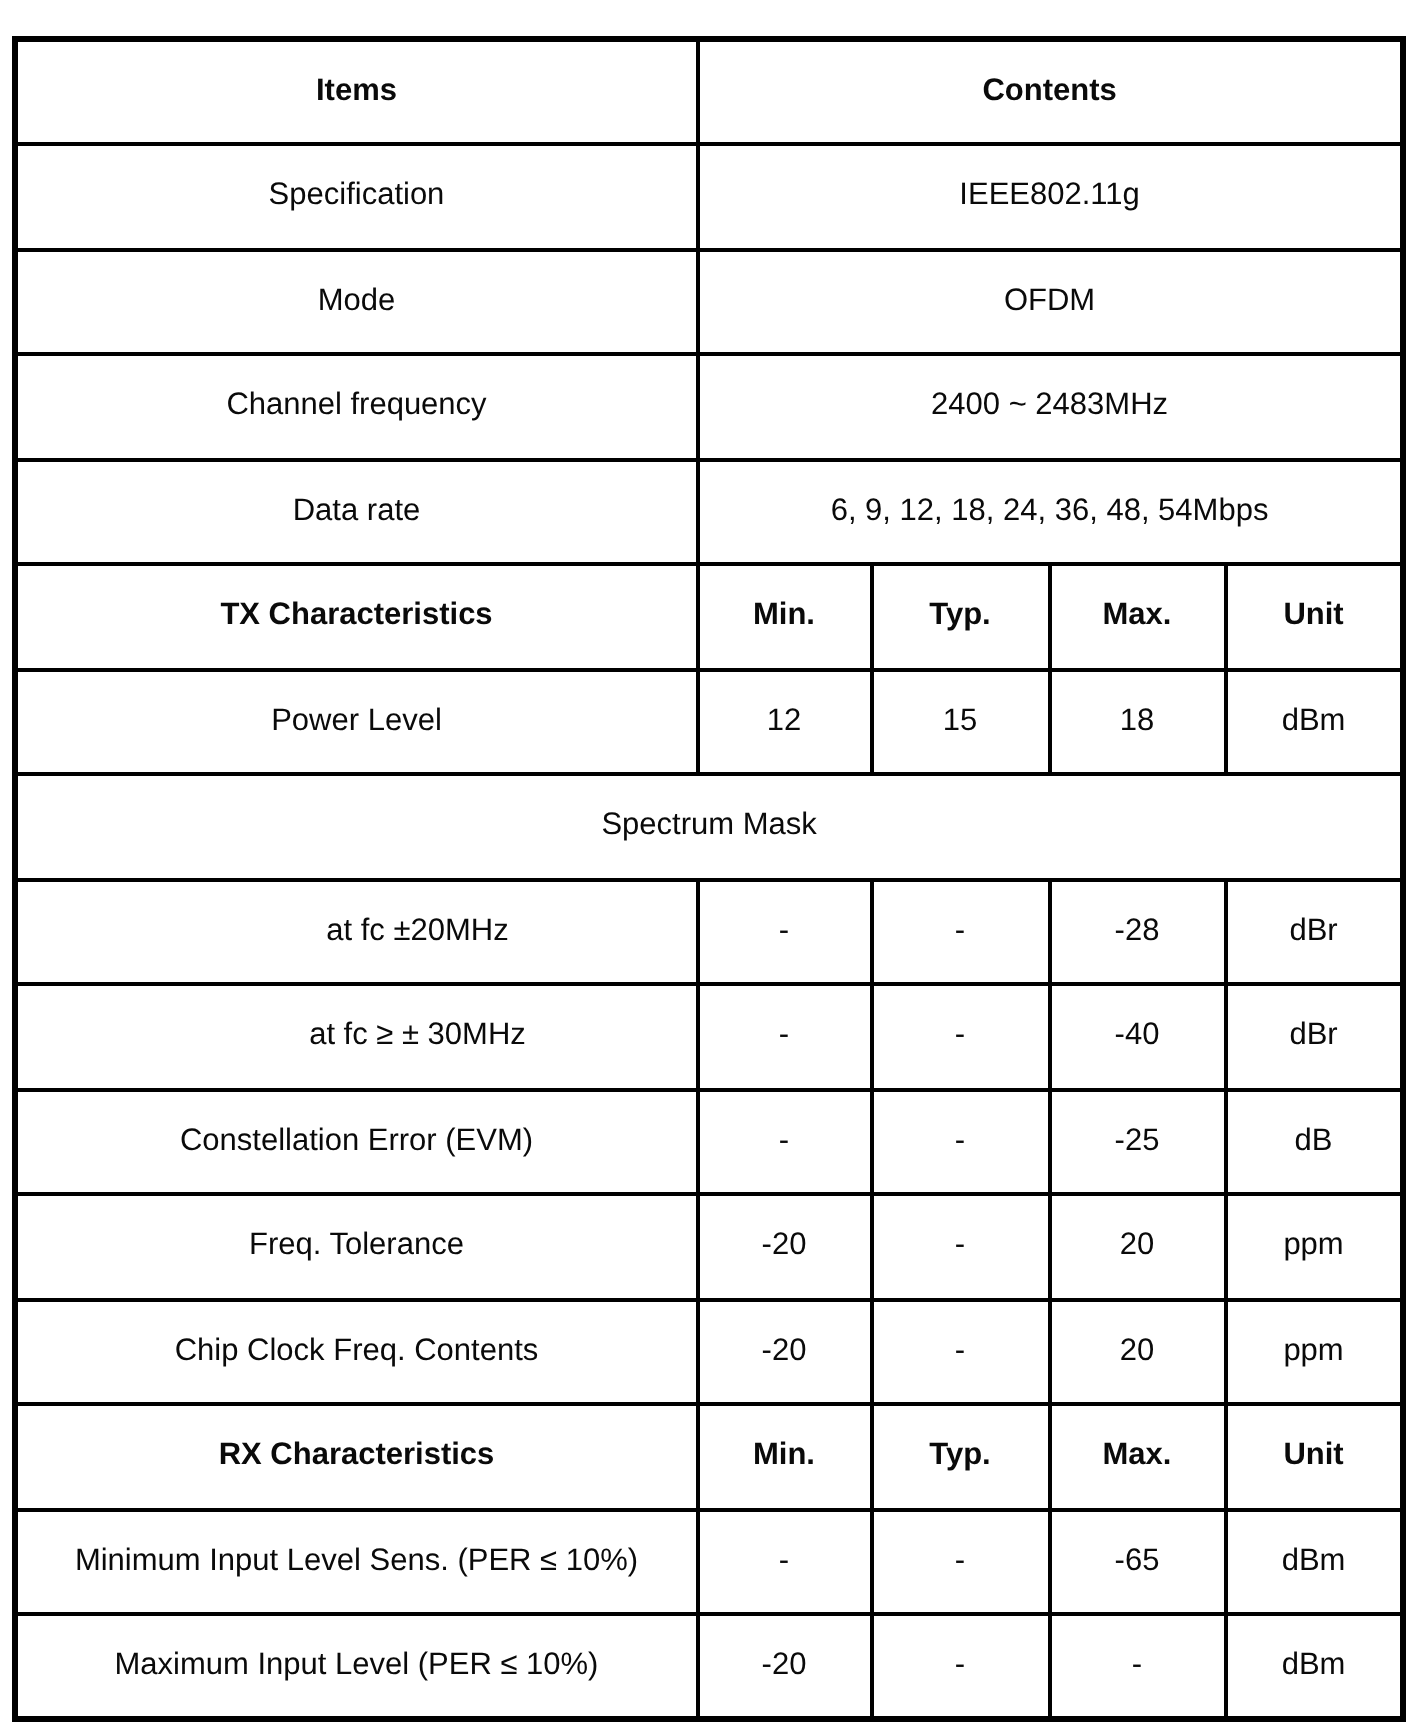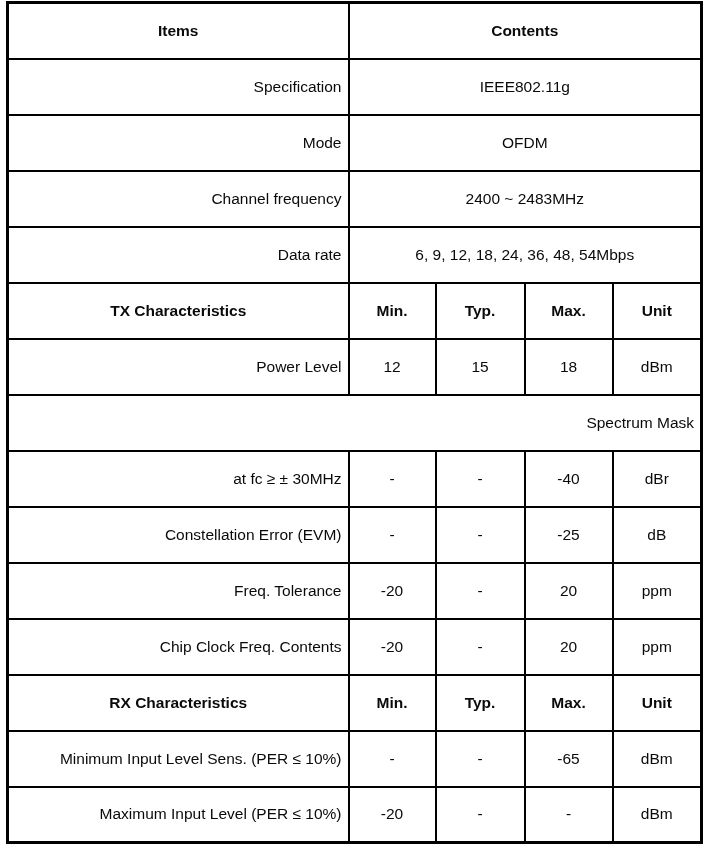--- a/index.html
+++ b/index.html
@@ -11,21 +11,21 @@
     width: 712px;
     height: 861px;
     font-family: "Liberation Sans", sans-serif;
     color: #0a0a0a;
     overflow: hidden;
   }
 
   .sheet {
     position: absolute;
     left: 6px;
-    top: 1px;
+    top: 18px;
     width: 560px;
     height: 843px;
     box-sizing: border-box;
   }
 
   table.spec {
     border-collapse: collapse;
     table-layout: fixed;
     width: 694px;
     height: 843px;
@@ -53,21 +53,21 @@
   
   td.head {
     background: #dcdcdc;
     font-weight: bold;
     text-align: center;
     font-size: 16.5px;
   }
 
   
   td.label {
-    text-align: right;
+    text-align: center;
     padding-left: 16px;
   }
   td.label.indent {
     padding-left: 67px;
   }
 
   
   td.content {
     text-align: center;
     margin-left: 28px;
@@ -128,20 +128,27 @@
         <td class="val">15</td>
         <td class="val">18</td>
         <td class="val">dBm</td>
       </tr>
 
       <tr>
         <td class="label" colspan="5">Spectrum Mask</td>
       </tr>
 
 
+      <tr>
+        <td class="label indent">at fc ±20MHz</td>
+        <td class="val">-</td>
+        <td class="val">-</td>
+        <td class="val">-28</td>
+        <td class="val">dBr</td>
+      </tr>
 
       <tr>
         <td class="label indent">at fc ≥ ± 30MHz</td>
         <td class="val">-</td>
         <td class="val">-</td>
         <td class="val">-40</td>
         <td class="val">dBr</td>
       </tr>
 
       <tr>

